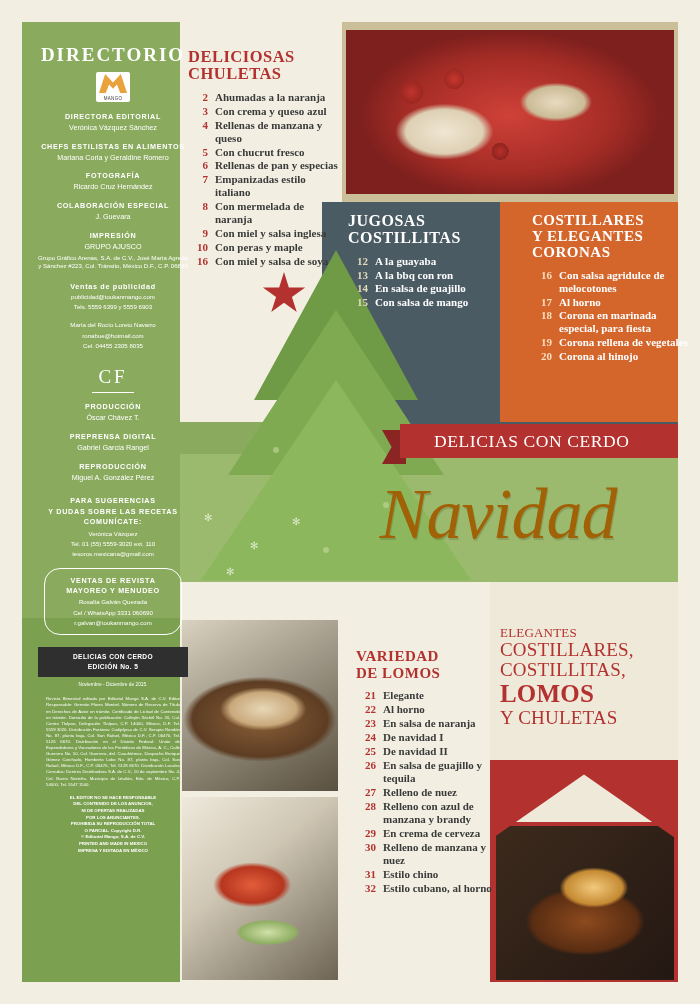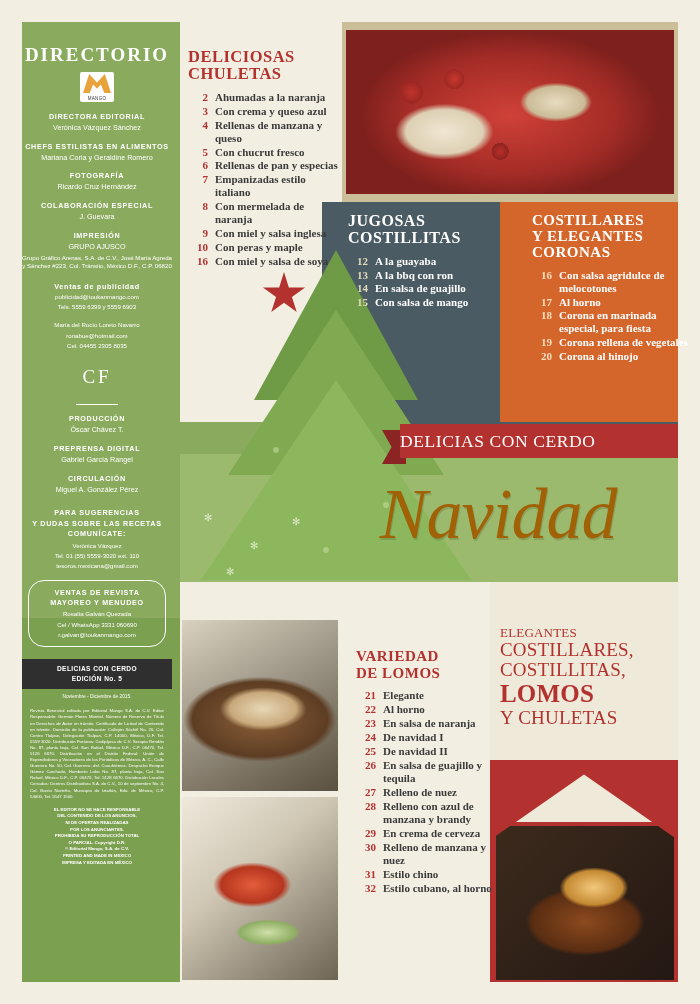--- a/index.html
+++ b/index.html
@@ -23,36 +23,36 @@
   .bg-darkgray-band { position:absolute; left:342px; top:422px; width:336px; height:32px; background:#4b5b63; }
   .bg-bigmid { position:absolute; left:180px; top:454px; width:498px; height:128px; background:#9cba6d; }
   .bg-bottomband { position:absolute; left:180px; top:582px; width:498px; height:400px; background:#f2efe2; }
   .bg-rightred { position:absolute; left:490px; top:582px; width:188px; height:400px; background:#b3312e; }
   .bg-rightcream { position:absolute; left:490px; top:582px; width:188px; height:240px; background:#efe9d9; }
 
   
   .tree { position:absolute; left:186px; top:250px; width:300px; height:340px; overflow:hidden; }
 
   
-  .directorio { position:absolute; left:22px; top:44px; width:150px; color:#fff; text-align:center; }
+  .directorio { position:absolute; left:38px; top:44px; width:150px; color:#fff; text-align:center; }
   .directorio h1 {
     font-size: 19px; letter-spacing: 2px; font-weight: bold;
     font-family: "Liberation Serif", serif; margin-bottom: 6px;
   }
   .logo-box { width:34px; height:30px; margin:4px auto 10px; background:#fff; position:relative; border-radius:2px; }
   .logo-box .m {
     position:absolute; inset:2px 3px 9px 3px;
     background:#e8a33d;
     clip-path: polygon(0% 100%, 22% 0%, 50% 45%, 78% 0%, 100% 100%, 76% 100%, 64% 55%, 50% 78%, 36% 55%, 24% 100%);
   }
   .logo-box .lbl { position:absolute; bottom:1px; left:0; right:0; font-size:4.5px; letter-spacing:.3px; color:#3b3b3b; font-family:"Liberation Sans", sans-serif; }
   .d-role { font-size:7.2px; font-weight:bold; letter-spacing:.7px; margin-top:9px; font-family:"Liberation Sans", sans-serif; }
   .d-name { font-size:7.2px; margin-top:2px; line-height:1.35; font-family:"Liberation Sans", sans-serif; }
   .d-small { font-size:6.1px; line-height:1.35; margin-top:2px; font-family:"Liberation Sans", sans-serif; text-align:center; }
-  .cf-logo { font-family:"Liberation Serif", serif; font-size:19px; letter-spacing:3px; margin:16px 0 16px; }
+  .cf-logo { font-family:"Liberation Serif", serif; font-size:19px; letter-spacing:3px; margin:16px 0 4px; }
   .cf-line { width:42px; height:1px; background:#fff; margin:0 auto 4px; }
 
   .rounded-box {
     margin: 10px 6px 0; border:1px solid #fff; border-radius:16px; padding:7px 6px;
   }
   .black-bar {
     margin: 12px 0 0; background:#2f2f2f; color:#fff; padding:5px 4px;
     font-size:6.6px; font-weight:bold; letter-spacing:.4px; line-height:1.5;
     font-family:"Liberation Sans", sans-serif;
   }
@@ -96,21 +96,21 @@
   .lomos .num { color:#b3312e; }
   .lomos .txt { color:#3a3a3a; }
 
   
   .banner-wrap { position:absolute; left:400px; top:424px; width:278px; height:34px; }
   .banner-ribbon {
     position:absolute; left:0; top:0; width:278px; height:34px; background:#b3312e;
   }
   .banner-ribbon .txt {
     color:#fff; font-family:"Liberation Serif", serif; font-size:17.5px;
-    letter-spacing:.6px; line-height:34px; font-variant:small-caps;
+    letter-spacing:.6px; line-height:34px; padding-left:34px; font-variant:small-caps;
   }
   .ribbon-tail {
     position:absolute; left:-18px; top:6px; width:24px; height:34px; background:#8a2523;
     clip-path: polygon(0 0, 100% 0, 100% 100%, 0 100%, 40% 50%);
   }
 
   
   .navidad {
     position:absolute; left:318px; top:462px; width:360px; height:110px;
     color:#a16207; font-family:"Liberation Serif", serif; font-style:italic;
@@ -247,21 +247,21 @@
     <div class="d-small">ronabue@hotmail.com</div>
     <div class="d-small">Cel. 04455 2305 8035</div>
 
     <div class="cf-logo">CF</div>
     <div class="cf-line"></div>
 
     <div class="d-role">PRODUCCIÓN</div>
     <div class="d-name">Óscar Chávez T.</div>
     <div class="d-role">PREPRENSA DIGITAL</div>
     <div class="d-name">Gabriel García Rangel</div>
-    <div class="d-role">CIRCULACIÓN</div>
+    <div class="d-role">REPRODUCCIÓN</div>
     <div class="d-name">Miguel A. González Pérez</div>
 
     <div class="d-role" style="margin-top:14px; white-space:pre-line; line-height:1.45;">PARA SUGERENCIAS
 Y DUDAS SOBRE LAS RECETAS
 COMUNÍCATE:</div>
     <div class="d-small">Verónica Vázquez</div>
     <div class="d-small">Tel. 01 (55) 5559-3020 ext. 110</div>
     <div class="d-small">tesoros.mexicana@gmail.com</div>
 
     <div class="rounded-box">

